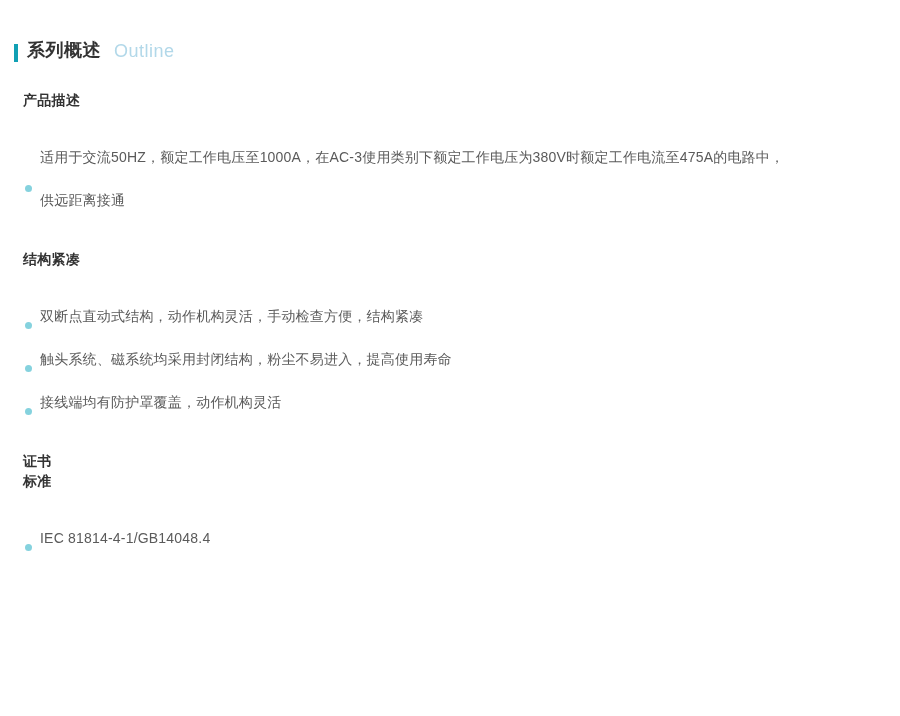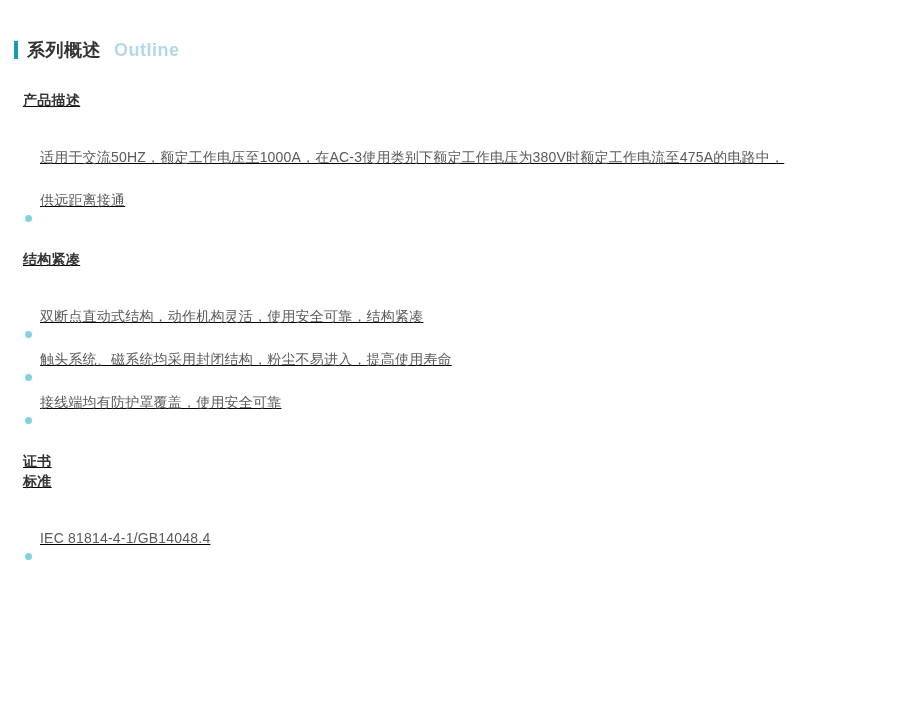--- a/index.html
+++ b/index.html
@@ -15,67 +15,66 @@
   }
   .page {
     width: 900px;
     height: 716px;
     background: #ffffff;
     box-sizing: border-box;
   }
   
   .title-row {
     display: flex;
-    align-items: center;
+    align-items: flex-end;
     margin: 38px 0 0 14px;
     height: 24px;
   }
   .accent-bar {
     width: 4px;
     height: 18px;
     background: #11a0b4;
     margin-right: 9px;
     flex: 0 0 auto;
   }
   .title-zh {
     font-size: 18px;
     color: #333333;
     font-weight: 600;
     letter-spacing: 0.5px;
   }
   .title-en {
     font-size: 18px;
     color: #b2d8e9;
-    font-weight: 700;
+    font-weight: 400;
     margin-left: 13px;
     letter-spacing: 0.5px;
   }
   
   .content {
     margin-left: 23px;
     margin-right: 30px;
     margin-top: 28px;
-    text-decoration: underline;
   }
   .section-heading {
     font-size: 14px;
     font-weight: 700;
     color: #333333;
     line-height: 20px;
     margin: 0;
     letter-spacing: 0.3px;
   }
   ul.bullets {
     list-style: none;
     margin: 26px 0 27px 0;
     padding: 0;
   }
   li.bullet-item {
     display: flex;
-    align-items: flex-end;
+    align-items: center;
     line-height: 43px;
     font-size: 14px;
     color: #5a5a5a;
     letter-spacing: 0.2px;
   }
   .dot {
     flex: 0 0 auto;
     width: 7px;
     height: 7px;
     border-radius: 50%;
@@ -111,33 +110,33 @@
           <span class="line">供远距离接通</span>
         </span>
       </li>
     </ul>
 
     <h3 class="section-heading">结构紧凑</h3>
     <ul class="bullets">
       <li class="bullet-item">
         <span class="dot"></span>
         <span class="bullet-text">
-          <span class="line">双断点直动式结构，动作机构灵活，使用安全可靠，结构紧凑</span>
+          <span class="line">双断点直动式结构，动作机构灵活，手动检查方便，结构紧凑</span>
         </span>
       </li>
       <li class="bullet-item">
         <span class="dot"></span>
         <span class="bullet-text">
           <span class="line">触头系统、磁系统均采用封闭结构，粉尘不易进入，提高使用寿命</span>
         </span>
       </li>
       <li class="bullet-item">
         <span class="dot"></span>
         <span class="bullet-text">
-          <span class="line">接线端均有防护罩覆盖，使用安全可靠</span>
+          <span class="line">接线端均有防护罩覆盖，动作机构灵活</span>
         </span>
       </li>
     </ul>
 
     <h3 class="section-heading">证书</h3>
 
     <h3 class="section-heading">标准</h3>
     <ul class="bullets">
       <li class="bullet-item">
         <span class="dot"></span>

